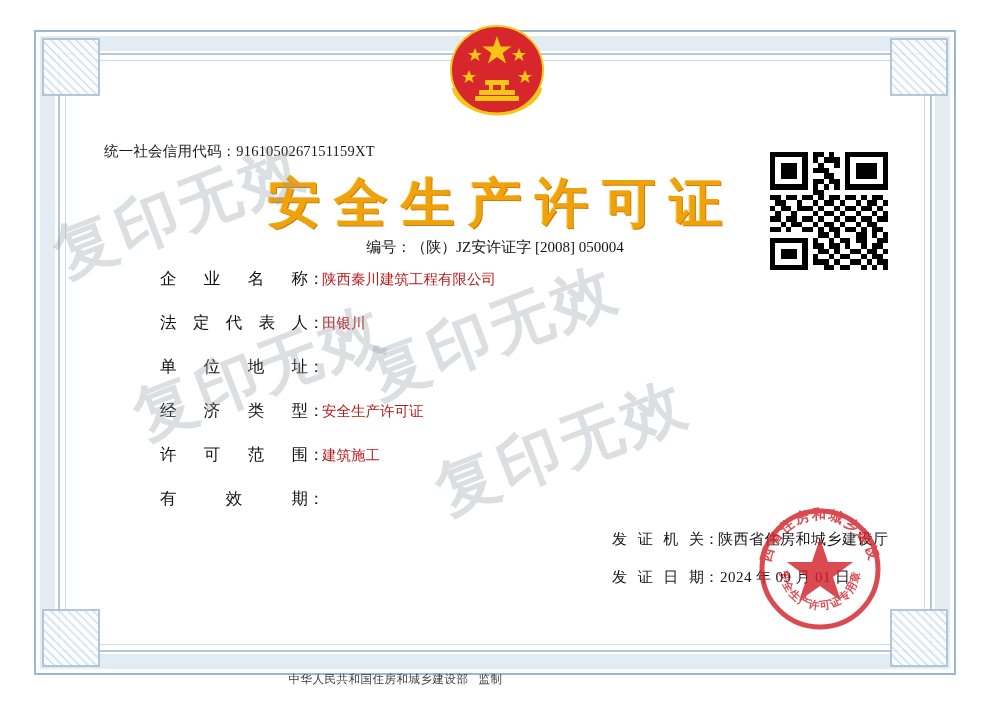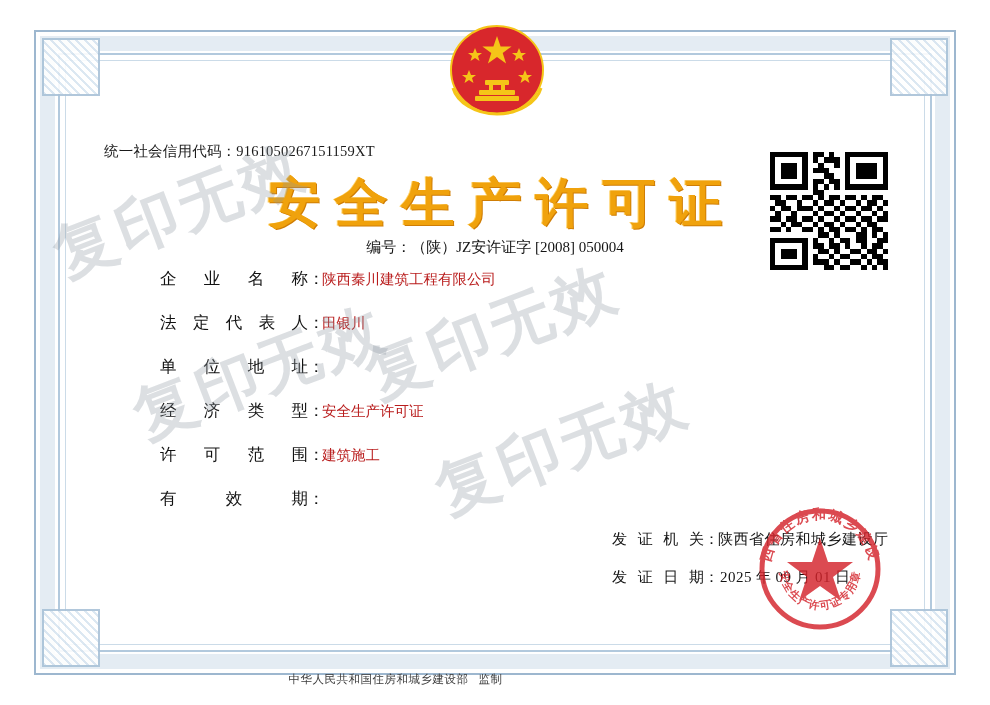--- a/index.html
+++ b/index.html
@@ -618,21 +618,21 @@
     </div>
     <div class="issuer-row">
       <div class="issuer-label">
         <span>发</span>
         <span>证</span>
         <span>日</span>
         <span>期</span>
       </div>
       <div class="issuer-colon">：</div>
       <div class="issuer-value date-value">
-        <span>2025</span><span>年</span><span>09</span><span>月</span><span>01</span><span>日</span>
+        <span>2024</span><span>年</span><span>09</span><span>月</span><span>01</span><span>日</span>
       </div>
     </div>
   </div>
 
   <div class="seal">
     <svg width="138" height="138" viewBox="0 0 138 138">
       <defs>
         <path id="sealTop" d="M 19,69 A 50,50 0 0 1 119,69"></path>
         <path id="sealBottom" d="M 29,69 A 40,40 0 0 0 109,69"></path>
       </defs>

